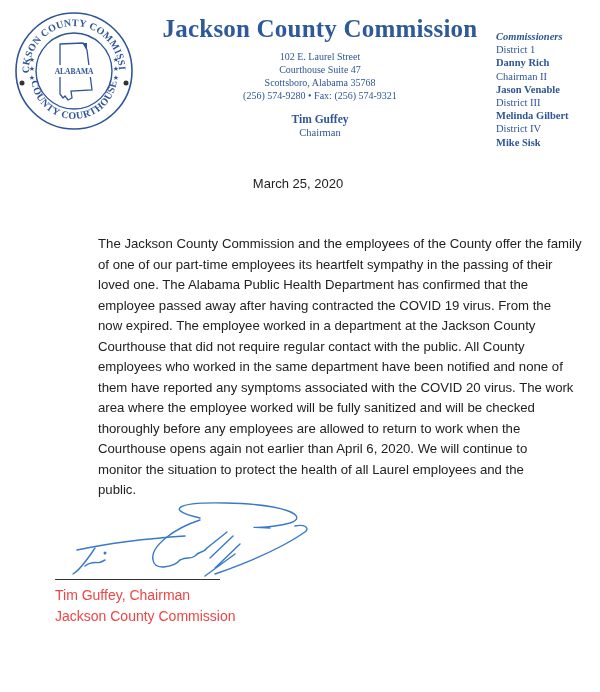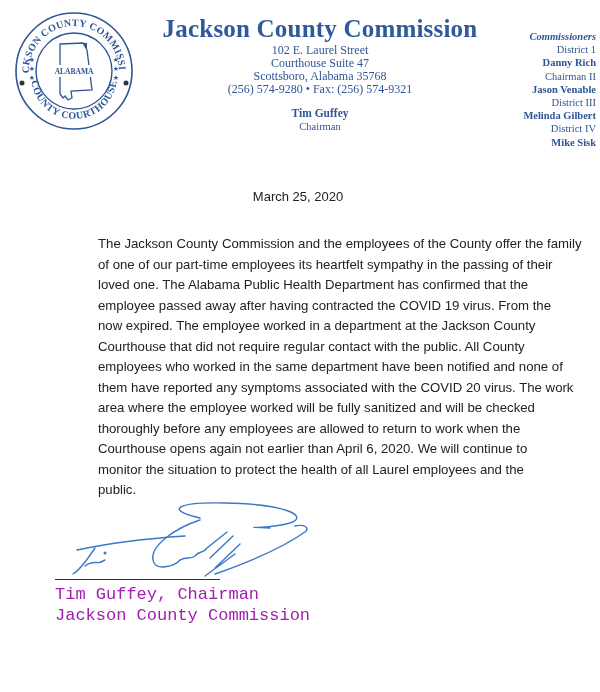--- a/index.html
+++ b/index.html
@@ -1,32 +1,32 @@
 <!DOCTYPE html>
 <html><head>
 <meta charset="utf-8">
 <style>
   html, body { margin:0; padding:0; background:#ffffff; }
   body { width:600px; height:692px; position:relative; overflow:hidden; }
   .seal { position:absolute; left:13px; top:10px; width:122px; height:122px; }
   .header-center { position:absolute; left:150px; top:14px; width:340px; text-align:center; color:#2f5597; font-family:"Liberation Serif", serif; }
   .org-title { font-size:25px; font-weight:bold; letter-spacing:0.2px; line-height:30px; color:#2e5a9c; }
-  .addr { font-size:12px; line-height:13px; color:#2f5597; }
+  .addr { font-size:10px; line-height:13px; margin-top:6px; color:#2f5597; }
   .addr div { white-space:nowrap; }
   .chair-name { font-size:11.5px; font-weight:bold; margin-top:11px; line-height:13px; color:#2f5597; }
   .chair-title { font-size:10.5px; line-height:13px; color:#2f5597; }
-  .commissioners { position:absolute; left:496px; top:30px; width:100px; text-align:right; font-family:"Liberation Serif", serif; color:#2f5597; font-size:10.5px; line-height:13.2px; }
+  .commissioners { position:absolute; left:496px; top:30px; width:100px; text-align:left; font-family:"Liberation Serif", serif; color:#2f5597; font-size:10.5px; line-height:13.2px; }
   .comm-head { font-style:italic; font-weight:bold; }
   .comm-name { font-weight:bold; }
-  .date { position:absolute; left:0; width:596px; top:176px; text-align:center; font-family:"Liberation Sans", sans-serif; font-size:13px; color:#222;margin-top:13px; }
+  .date { position:absolute; left:0; width:596px; top:176px; text-align:center; font-family:"Liberation Sans", sans-serif; font-size:13px; color:#222; }
   .body-text { position:absolute; left:55px; top:234px; width:520px; font-family:"Liberation Sans", sans-serif; font-size:13.2px; line-height:20.5px; color:#222;margin-left:43px; }
   .body-text div { white-space:nowrap; }
   .signature { position:absolute; left:55px; top:498px; width:260px; height:90px; }
   .sig-line { position:absolute; left:55px; top:579px; width:165px; border-top:1px solid #333; }
-  .signoff { position:absolute; left:55px; top:585px; font-family:Liberation Mono, monospace; font-size:17px; line-height:20.5px; color:#a21caf; }
+  .signoff { position:absolute; left:55px; top:585px; font-family:Liberation Sans, sans-serif; font-size:14px; line-height:20.5px; color:#ef4444; }
 </style>
 </head>
 <body>
 
 <svg class="seal" viewBox="0 0 122 122">
   <defs>
     <path id="topArc" d="M 16 61 A 45 45 0 0 1 106 61"></path>
     <path id="botArc" d="M 18 66 A 43 43 0 0 0 104 66"></path>
   </defs>
   <circle cx="61" cy="61" r="58" fill="none" stroke="#2f5597" stroke-width="1.6"></circle>

